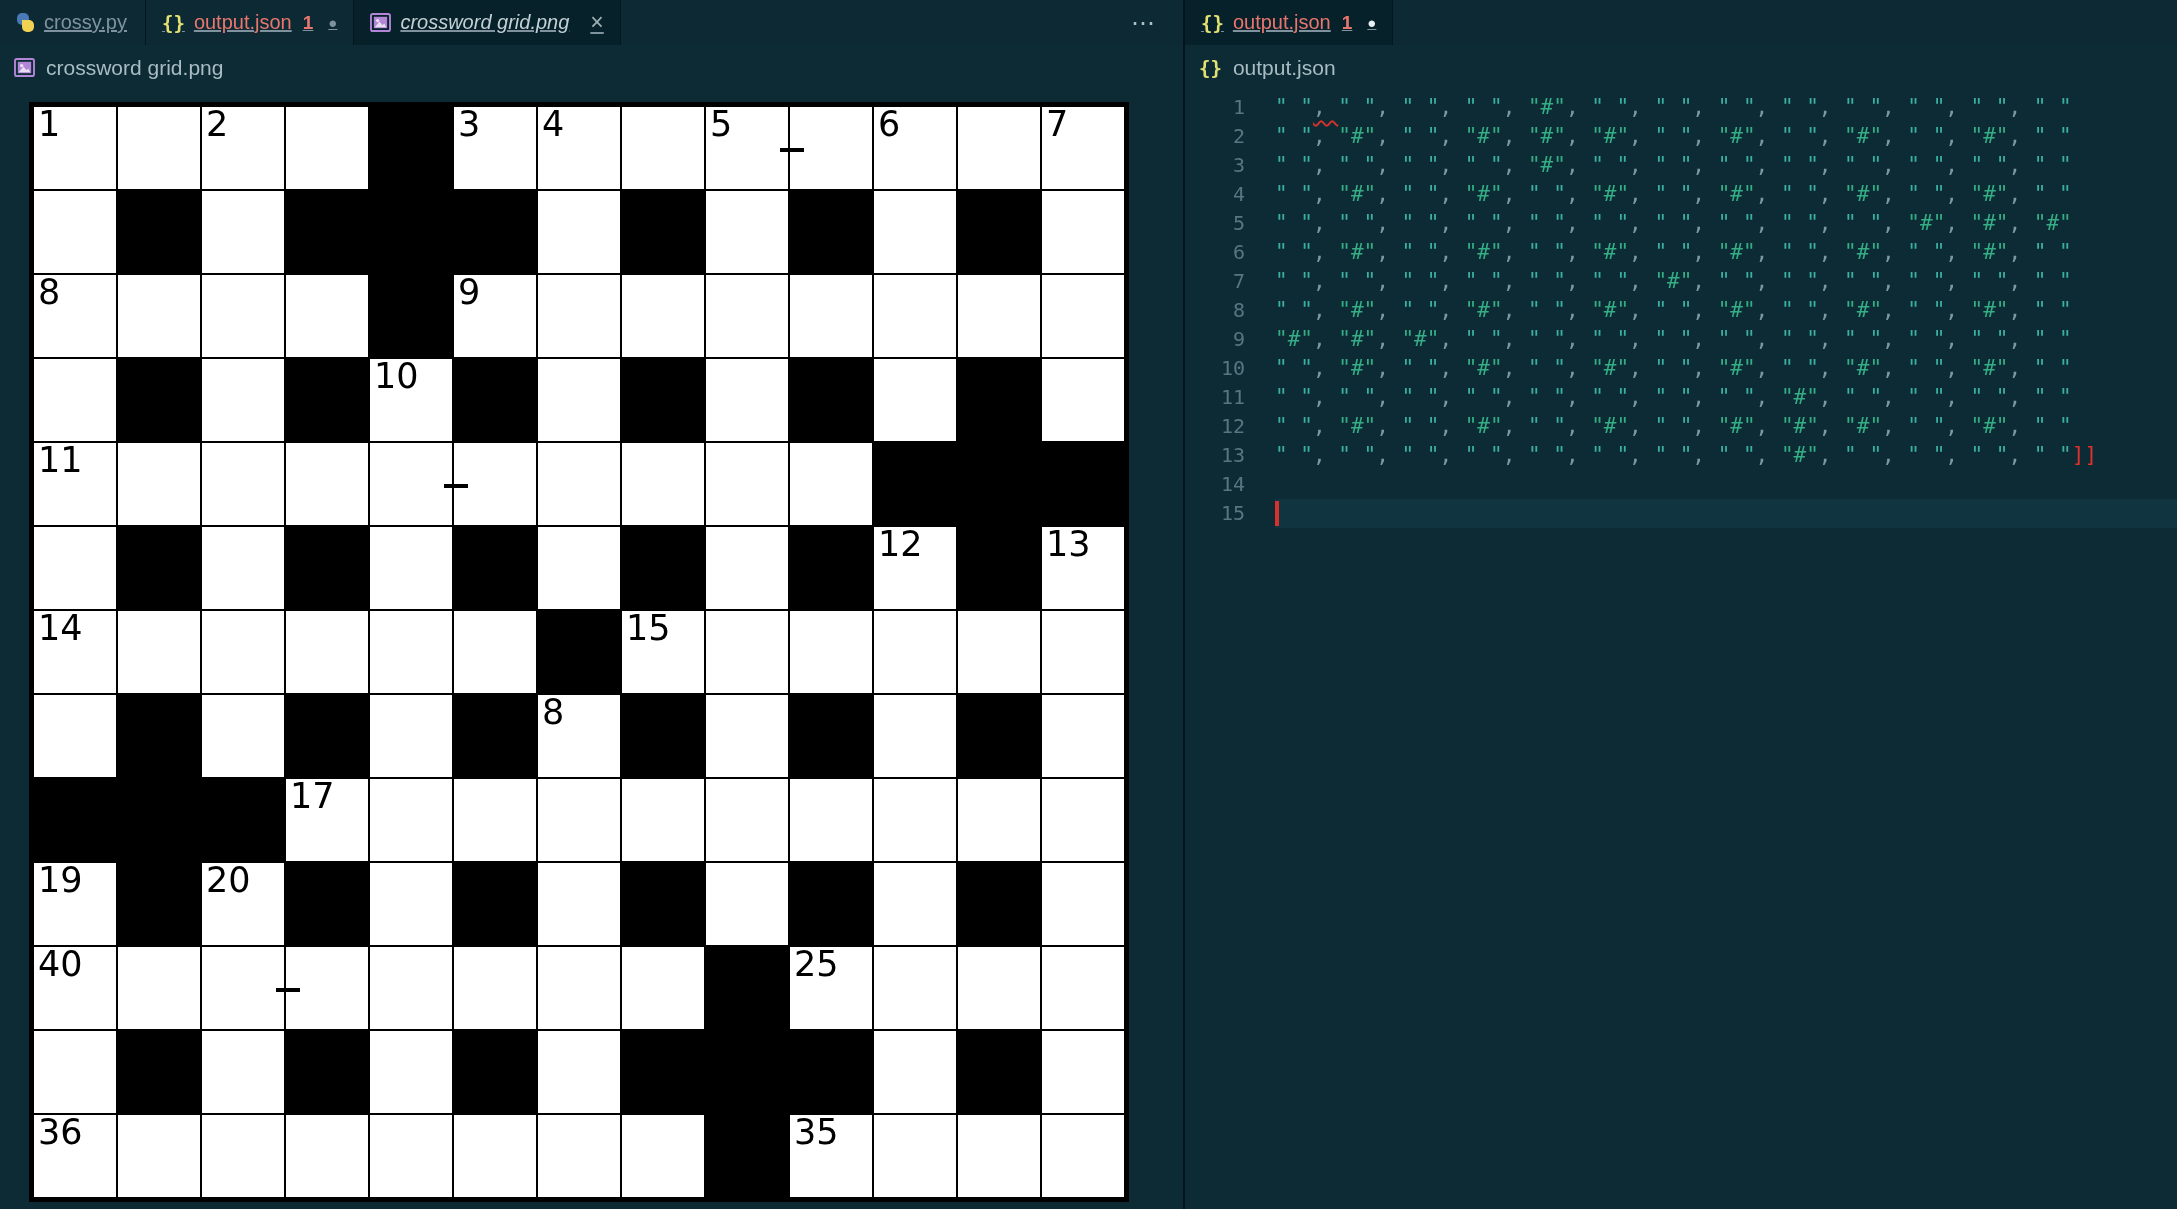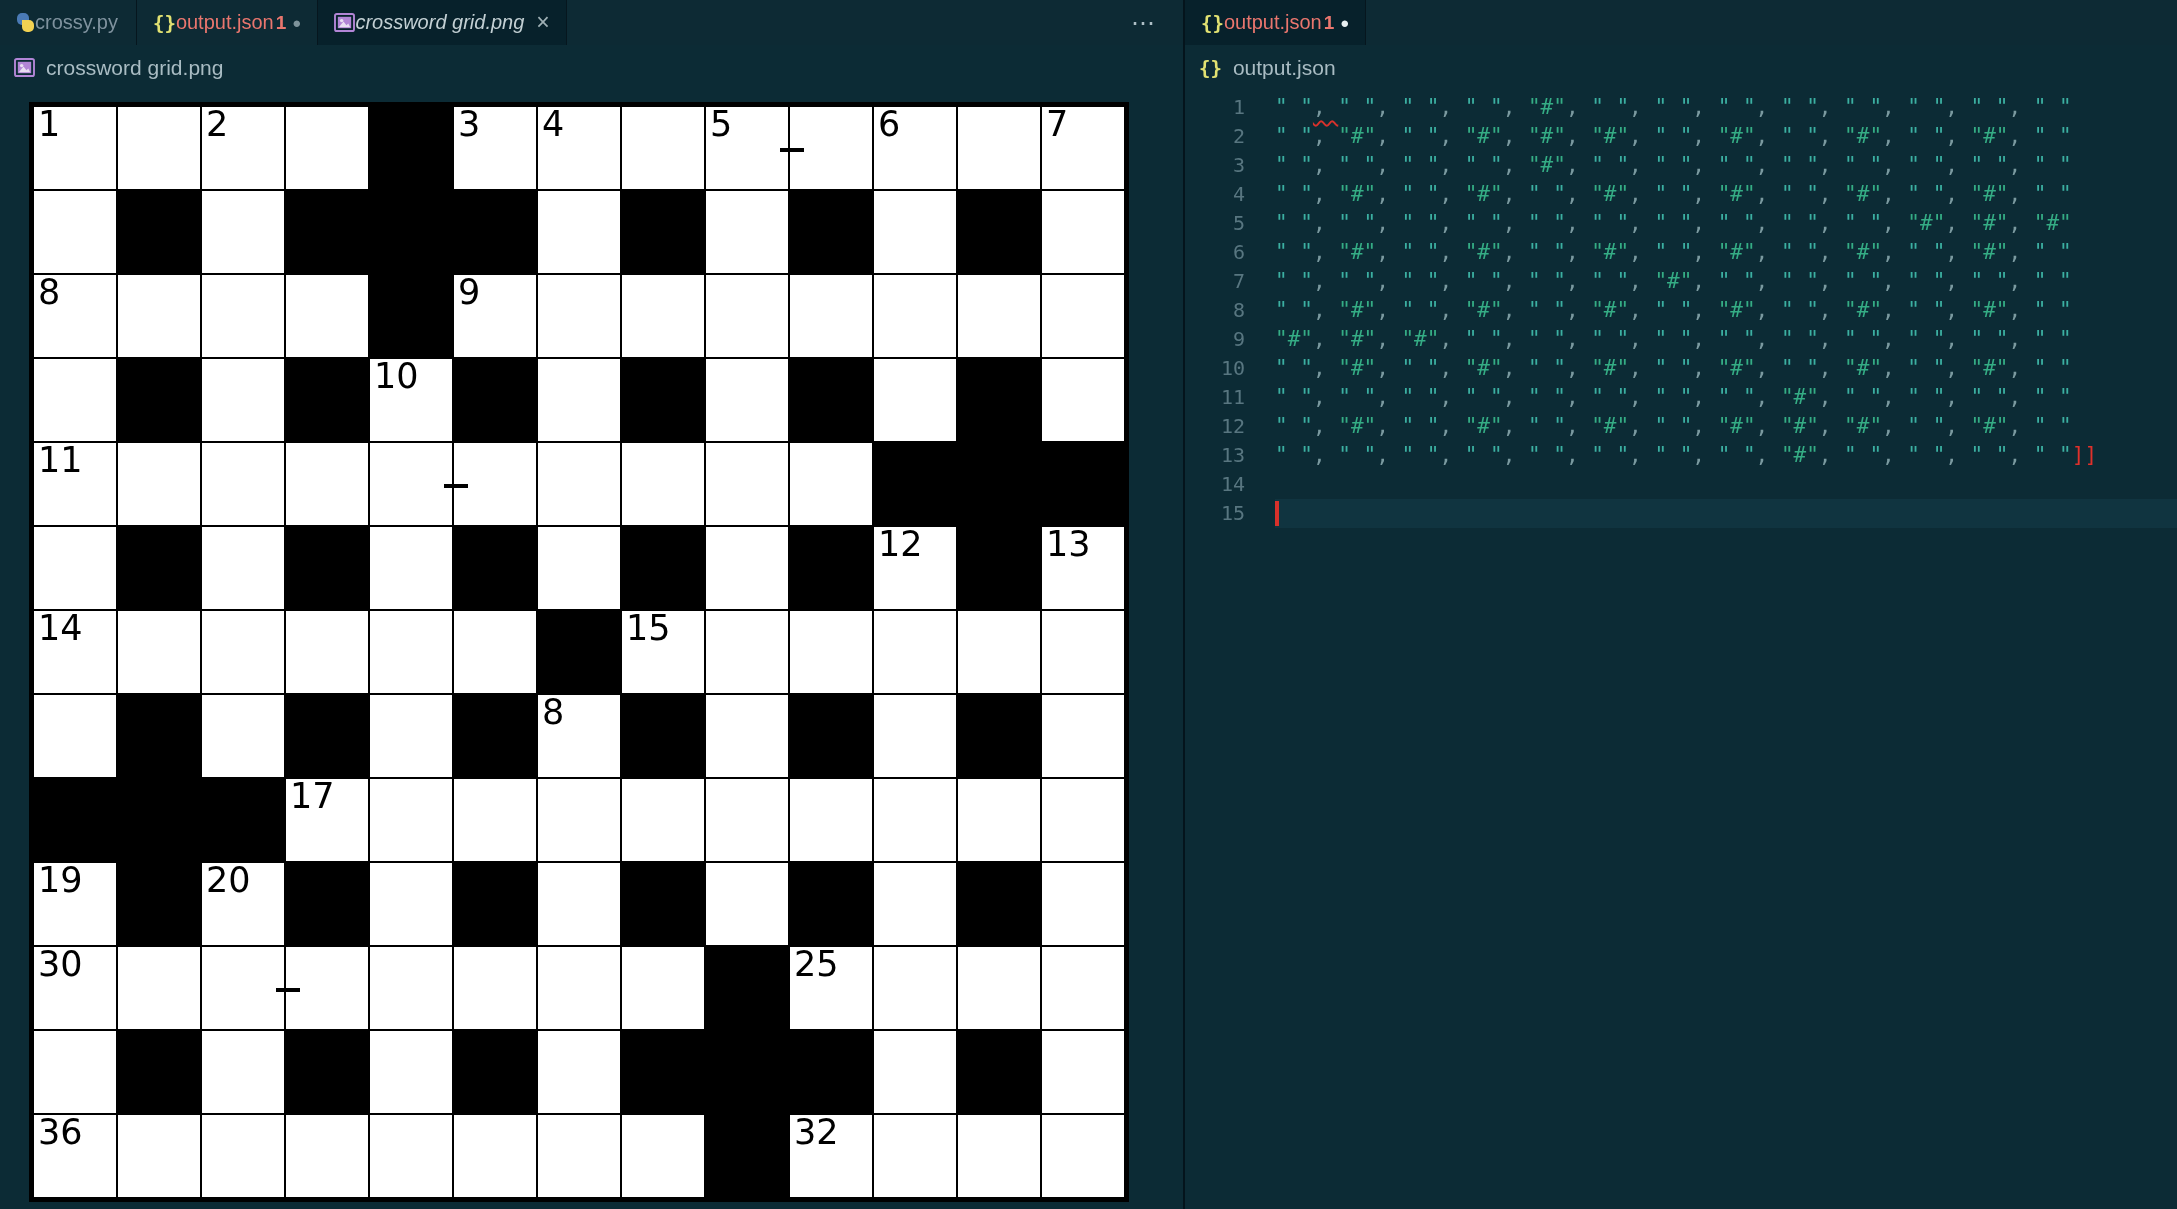--- a/index.html
+++ b/index.html
@@ -12,22 +12,22 @@
   }
   *{margin:0;padding:0;box-sizing:border-box;}
   html,body{width:2177px;height:1209px;overflow:hidden;}
   body{background:var(--window-bg);font-family:"Liberation Sans",sans-serif;}
   .groups{display:flex;width:2177px;height:1209px;}
   .group{display:flex;flex-direction:column;height:100%;}
   .group.left{width:1183px;}
   .group.right{flex:1;border-left:2px solid #04141c;background:var(--editor-bg);}
   
   .tabs{height:45px;background:var(--strip-bg);display:flex;align-items:stretch;position:relative;flex:0 0 45px;}
-  .tab{display:flex;align-items:center;padding:0 16px;font-size:20px;color:var(--tab-text);
-       border-right:1px solid #06161e;white-space:nowrap;cursor:pointer;}
+  .tab{display:flex;align-items:center;gap:9px;padding:0 16px;font-size:20px;color:var(--tab-text);
+       border-right:1px solid #06161e;white-space:nowrap;cursor:pointer;text-decoration:underline;}
   .tab.active{background:var(--active-tab-bg);}
   .tab .fname{margin-right:2px;}
   .tab .fname.err{color:var(--error-red);}
   .tab .badge{color:var(--error-red);font-weight:bold;font-size:19px;}
   .tab .dot{font-size:15px;color:#7d939b;margin-left:6px;}
   .tab .dot.bright{color:#e8f0f2;}
   .tab .close{color:#9fb0b5;font-size:23px;margin-left:10px;}
   .tab .italic{font-style:italic;color:var(--active-tab-text);}
   .overflow{position:absolute;right:26px;top:0;height:45px;display:flex;align-items:center;
             color:#aebfc6;font-size:24px;letter-spacing:2px;cursor:pointer;}
@@ -263,21 +263,21 @@
           <div class="cell"></div>
           <div class="cell black"></div>
           <div class="cell"></div>
           <div class="cell black"></div>
           <div class="cell"></div>
           <div class="cell black"></div>
           <div class="cell"></div>
           <div class="cell black"></div>
           <div class="cell"></div>
           <div class="cell">
-            <span class="num">30</span>
+            <span class="num">40</span>
           </div>
           <div class="cell"></div>
           <div class="cell"></div>
           <div class="cell"></div>
           <div class="cell"></div>
           <div class="cell"></div>
           <div class="cell"></div>
           <div class="cell"></div>
           <div class="cell black"></div>
           <div class="cell">
@@ -304,21 +304,21 @@
           </div>
           <div class="cell"></div>
           <div class="cell"></div>
           <div class="cell"></div>
           <div class="cell"></div>
           <div class="cell"></div>
           <div class="cell"></div>
           <div class="cell"></div>
           <div class="cell black"></div>
           <div class="cell">
-            <span class="num">32</span>
+            <span class="num">35</span>
           </div>
           <div class="cell"></div>
           <div class="cell"></div>
           <div class="cell"></div>
           <div class="dash" style="left: 748px; top: 43px;"></div>
           <div class="dash" style="left: 412px; top: 379px;"></div>
           <div class="dash" style="left: 244px; top: 883px;"></div>
         </div>
     </div>
   </div>

